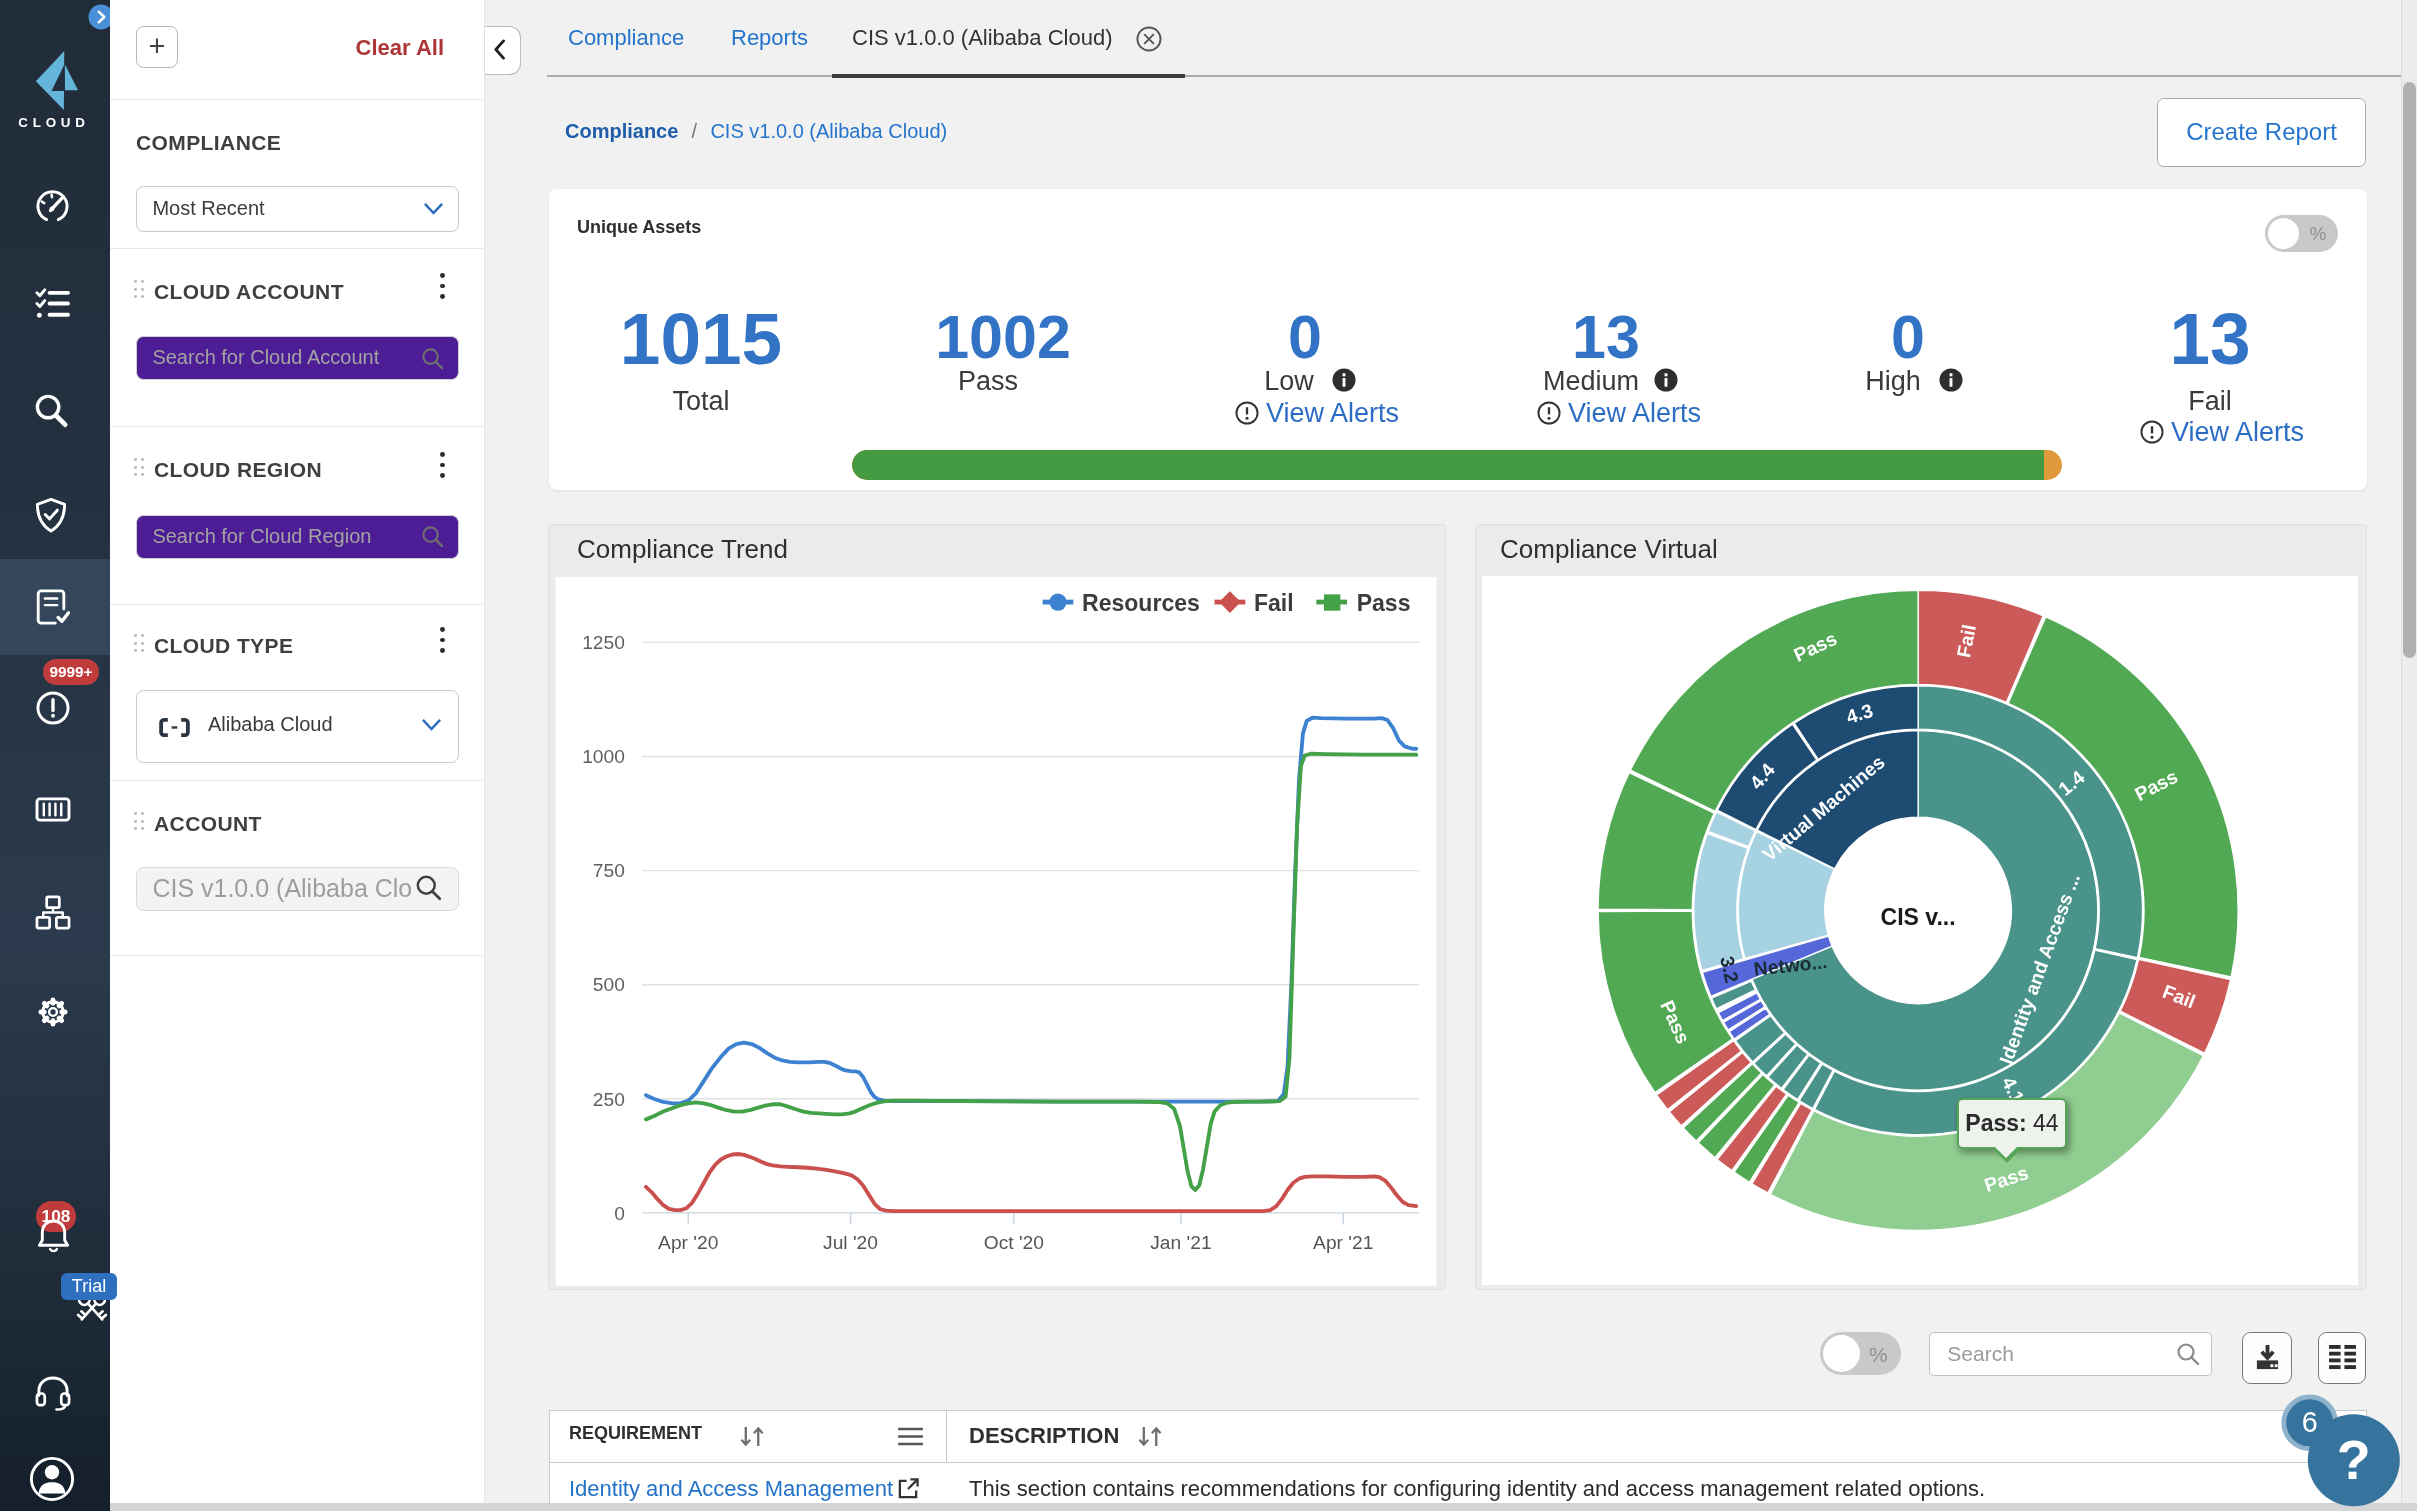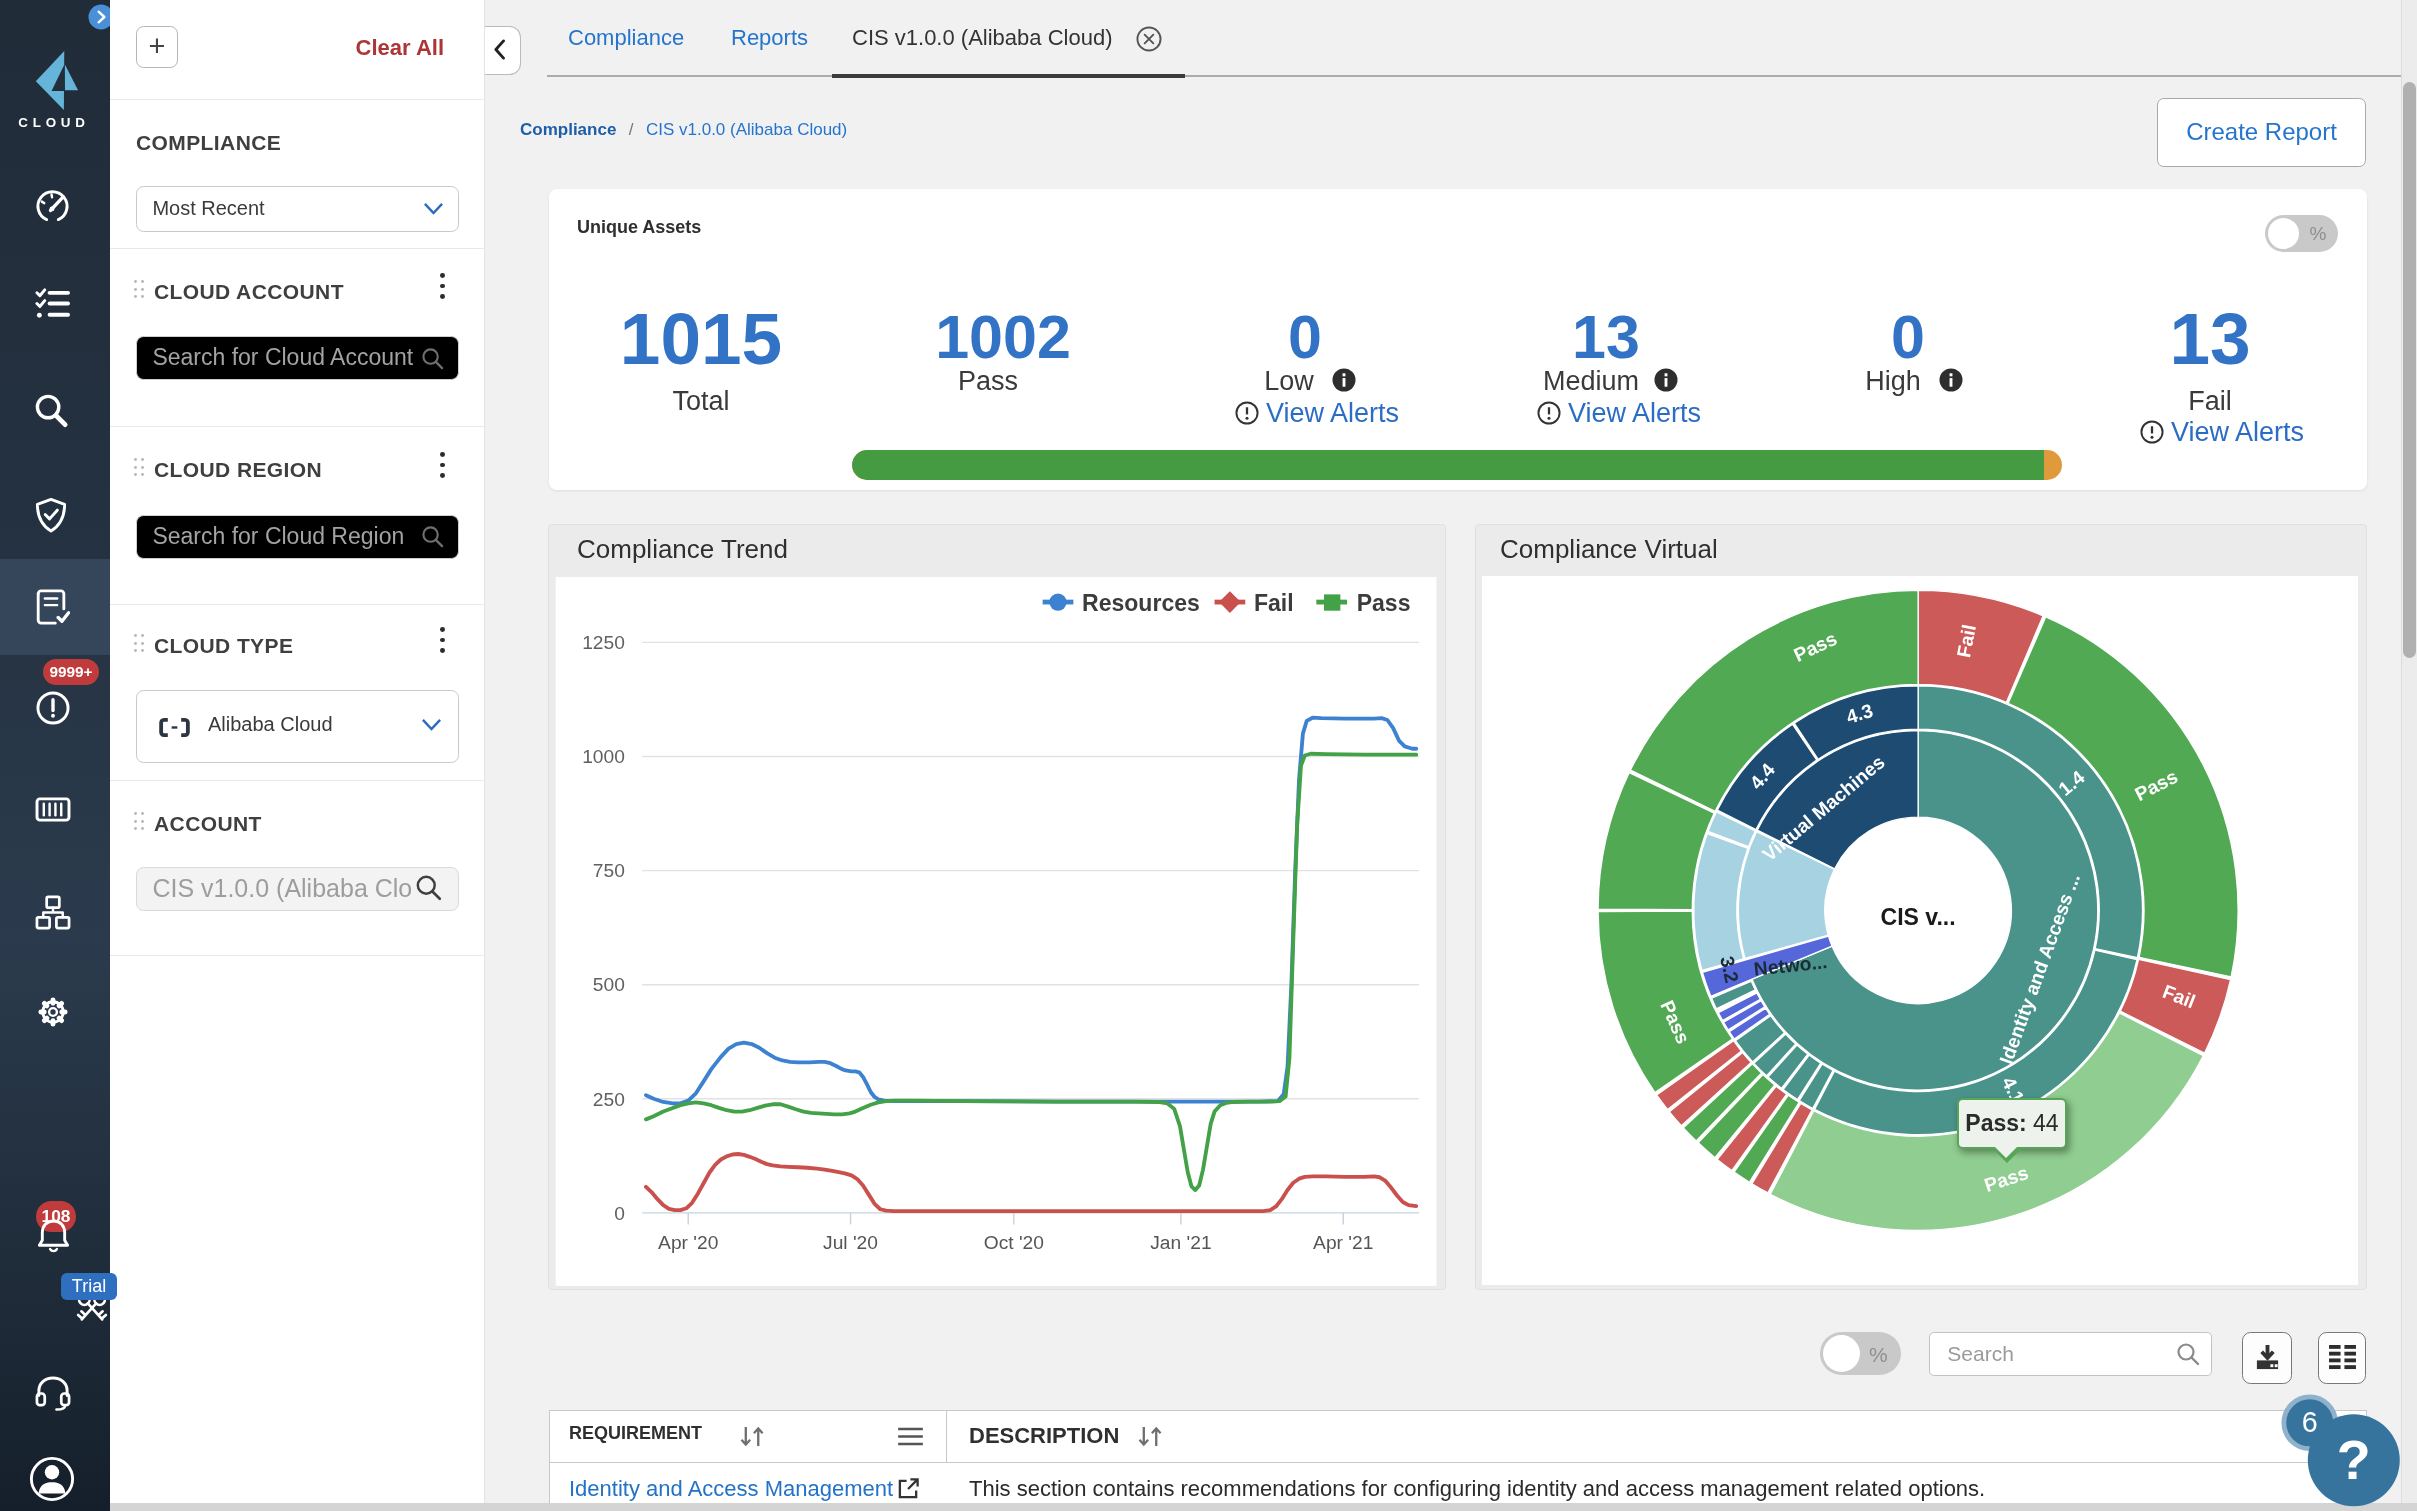--- a/index.html
+++ b/index.html
@@ -7,21 +7,21 @@
 .sidebar { left:0; top:0; width:110px; height:1511px;
   background:linear-gradient(180deg,#212c39 0%,#243140 35%,#2b3b4d 62%,#1d2936 88%,#141f2b 100%); }
 .panel { left:110px; top:0; width:375px; height:1511px; background:#fff; border-right:1px solid #e3e3e3; }
 .hdiv { position:absolute; left:110px; width:375px; height:1px; background:#e8e8e8; }
 .seclabel { position:absolute; font-size:21px; font-weight:bold; color:#3f3f3f; letter-spacing:0.4px; }
 .dots3 { position:absolute; width:3.8px; }
 .dots3 i { display:block; width:4.8px; height:4.8px; border-radius:50%; background:#2c2c2c; margin:0 0 5.8px 0; }
 .drag { position:absolute; width:11.5px; height:25px; }
 .drag i { display:block; width:2.9px; height:2.9px; border-radius:50%; background:#b9b9b9; position:absolute; }
 .sinput { position:absolute; left:136px; width:323px; height:44px; border:1.4px solid #cfcfcf;
-  border-radius:7.7px; background:#000000; color:#a3a3a3; font-size:23px; line-height:41px; padding-left:15.4px; }
+  border-radius:7.7px; background:#4c1d95; color:#a3a3a3; font-size:20px; line-height:41px; padding-left:15.4px; }
 .num { color:#3273c5; font-weight:bold; }
 .lbl { color:#3a3a3a; font-size:27px; }
 .va { color:#2b6cc4; font-size:27px; }
 .card-h { position:absolute; font-size:26px; color:#2f2f2f; }
 .tabtxt { position:absolute; font-size:22px; color:#2575cc; top:25px; }
 .toggle { position:absolute; background:#c9c9c9; border-radius:21px; }
 .toggle .knob { position:absolute; left:2.9px; top:2.9px; background:#fff; border-radius:50%; }
 .toggle .pct { position:absolute; color:#8f8f8f; font-size:19px; }
 svg text { font-family:"Liberation Sans", sans-serif; }
 </style></head><body>
@@ -216,21 +216,21 @@
   </svg>
 <div class="abs" style="left:547px;top:75px;width:1870px;height:1.9px;background:#ababab;"></div>
 <div class="abs" style="left:832px;top:74px;width:353px;height:3.8px;background:#3c3c3c;"></div>
 <div class="tabtxt" style="left:568px;">Compliance</div>
 <div class="tabtxt" style="left:731px;">Reports</div>
 <div class="tabtxt" style="left:852px;color:#333;">CIS v1.0.0 (Alibaba Cloud)</div>
 <svg class="abs" style="left:1136px;top:26px" width="26" height="26" viewBox="0 0 27 27">
 <circle cx="13.5" cy="13.5" r="12" fill="none" stroke="#555" stroke-width="2"></circle>
 <path d="M9 9 L18 18 M18 9 L9 18" stroke="#555" stroke-width="2" stroke-linecap="round"></path>
   </svg>
-<div class="abs" style="left:520px;top:120px;font-size:17px;font-weight:bold;color:#1d5da9;">Compliance <span style="color:#777;font-weight:normal;padding:0 7.7px;">/</span> <span style="font-weight:normal;color:#2575cc;">CIS v1.0.0 (Alibaba Cloud)</span></div>
+<div class="abs" style="left:565px;top:120px;font-size:20px;font-weight:bold;color:#1d5da9;">Compliance <span style="color:#777;font-weight:normal;padding:0 7.7px;">/</span> <span style="font-weight:normal;color:#2575cc;">CIS v1.0.0 (Alibaba Cloud)</span></div>
 <div class="abs" style="left:2157px;top:98px;width:209px;height:69px;background:#fff;border:1.4px solid #a9a9a9;border-radius:6.7px;color:#2575cc;font-size:24px;text-align:center;line-height:66px;">Create Report</div>
 <div class="abs" style="left:549px;top:189px;width:1818px;height:301px;background:#fff;border-radius:7.7px;box-shadow:0 1px 2.9px rgba(0,0,0,0.08);"></div>
 <div class="abs" style="left:577px;top:217px;font-size:18px;font-weight:bold;color:#2f2f2f;">Unique Assets</div>
 <div class="toggle" style="left:2265px;top:215px;width:73px;height:37px;">
 <div class="knob" style="width:31px;height:31px;"></div>
     <div class="pct" style="right:11.5px;top:7.7px;">%</div>
   </div>
 <div class="abs num" style="left:701px;top:297px;font-size:73px;transform:translateX(-50%);">1015</div>
 <div class="abs lbl" style="left:701px;top:386px;transform:translateX(-50%);">Total</div>
 <div class="abs num" style="left:1003px;top:302px;font-size:61px;transform:translateX(-50%);text-align:right;">1002</div>

